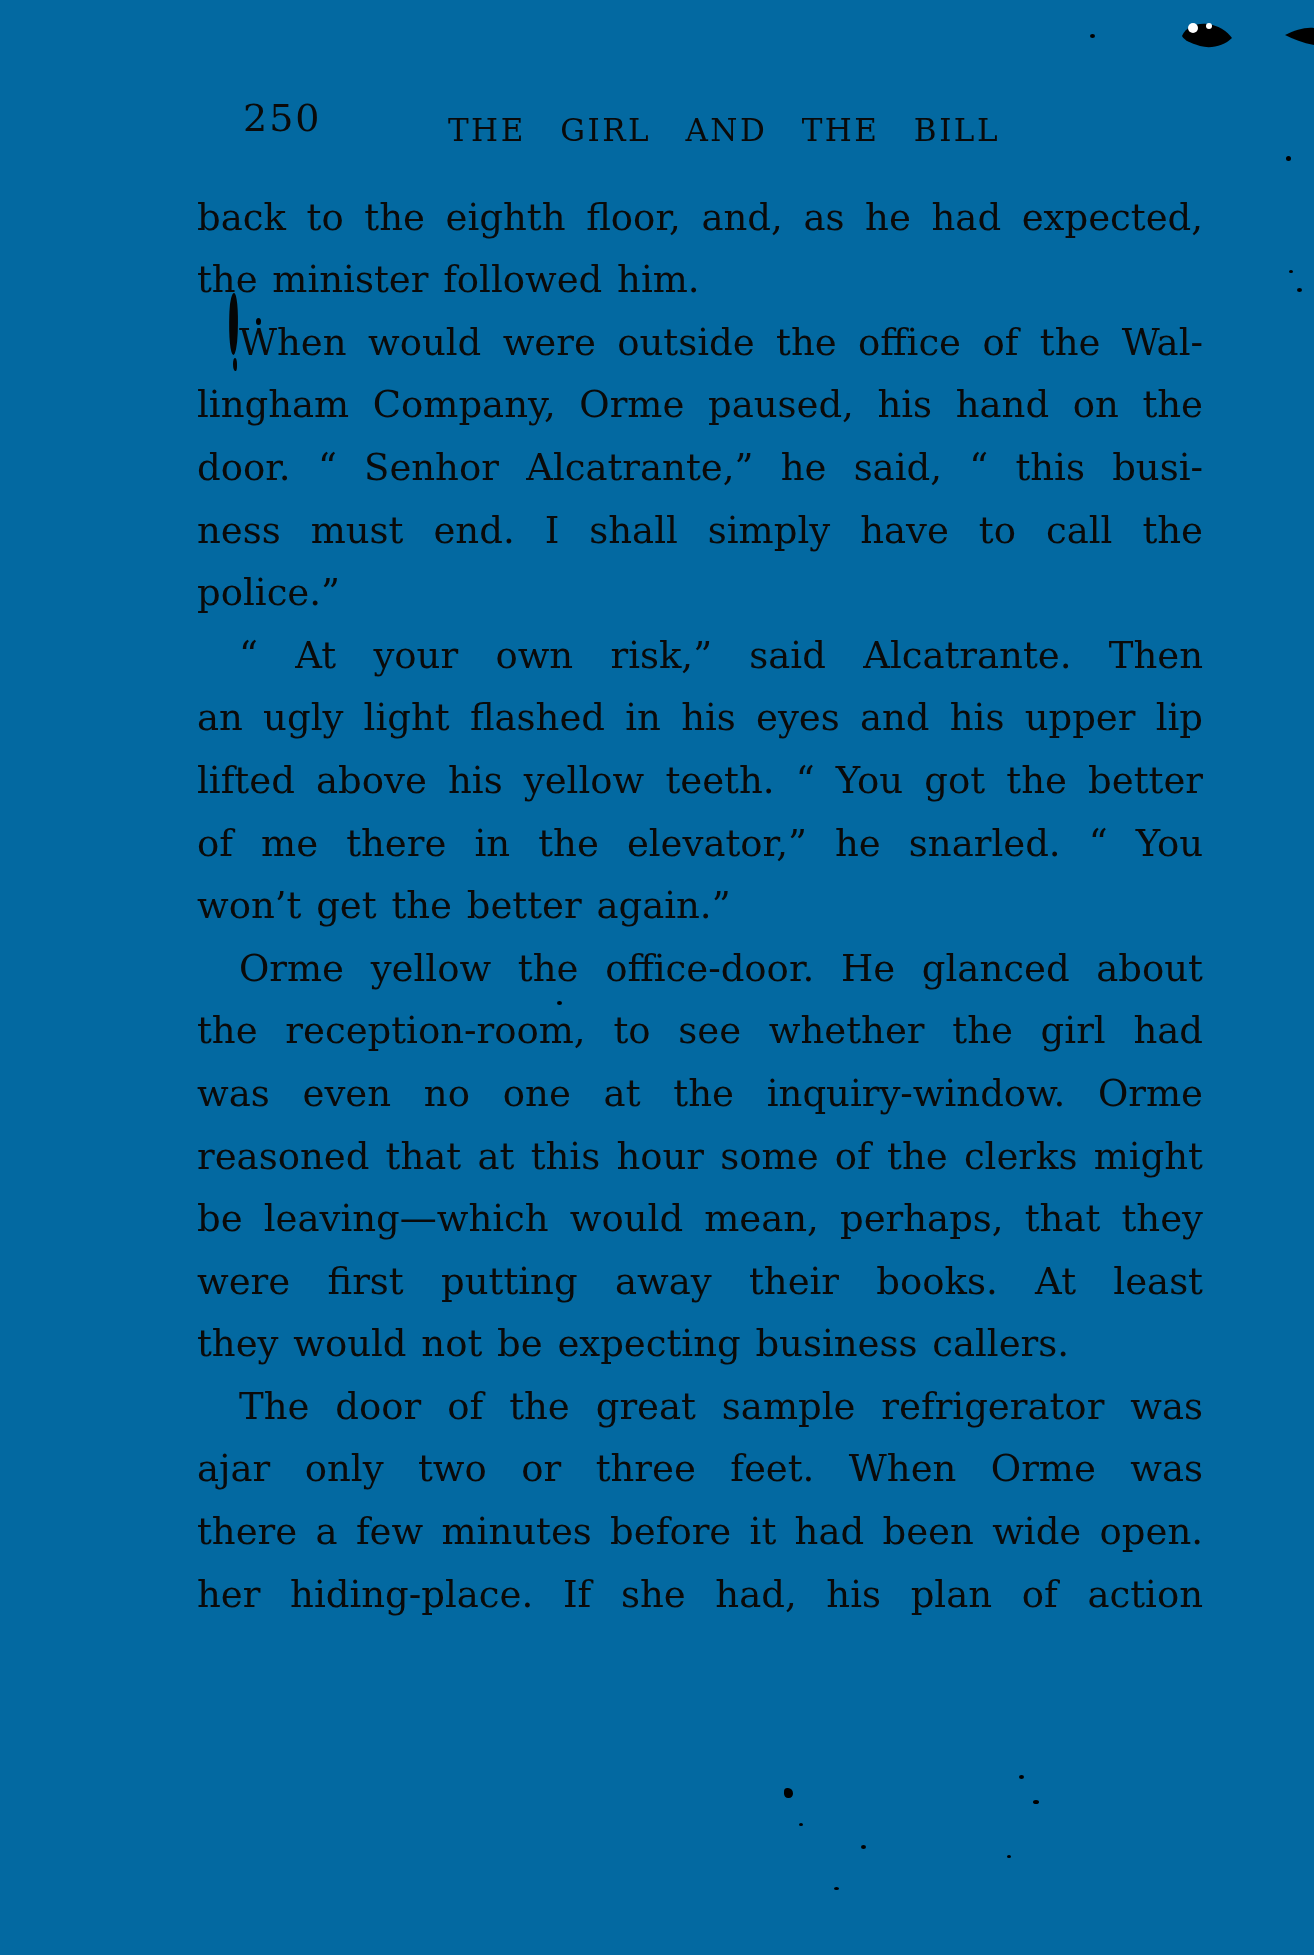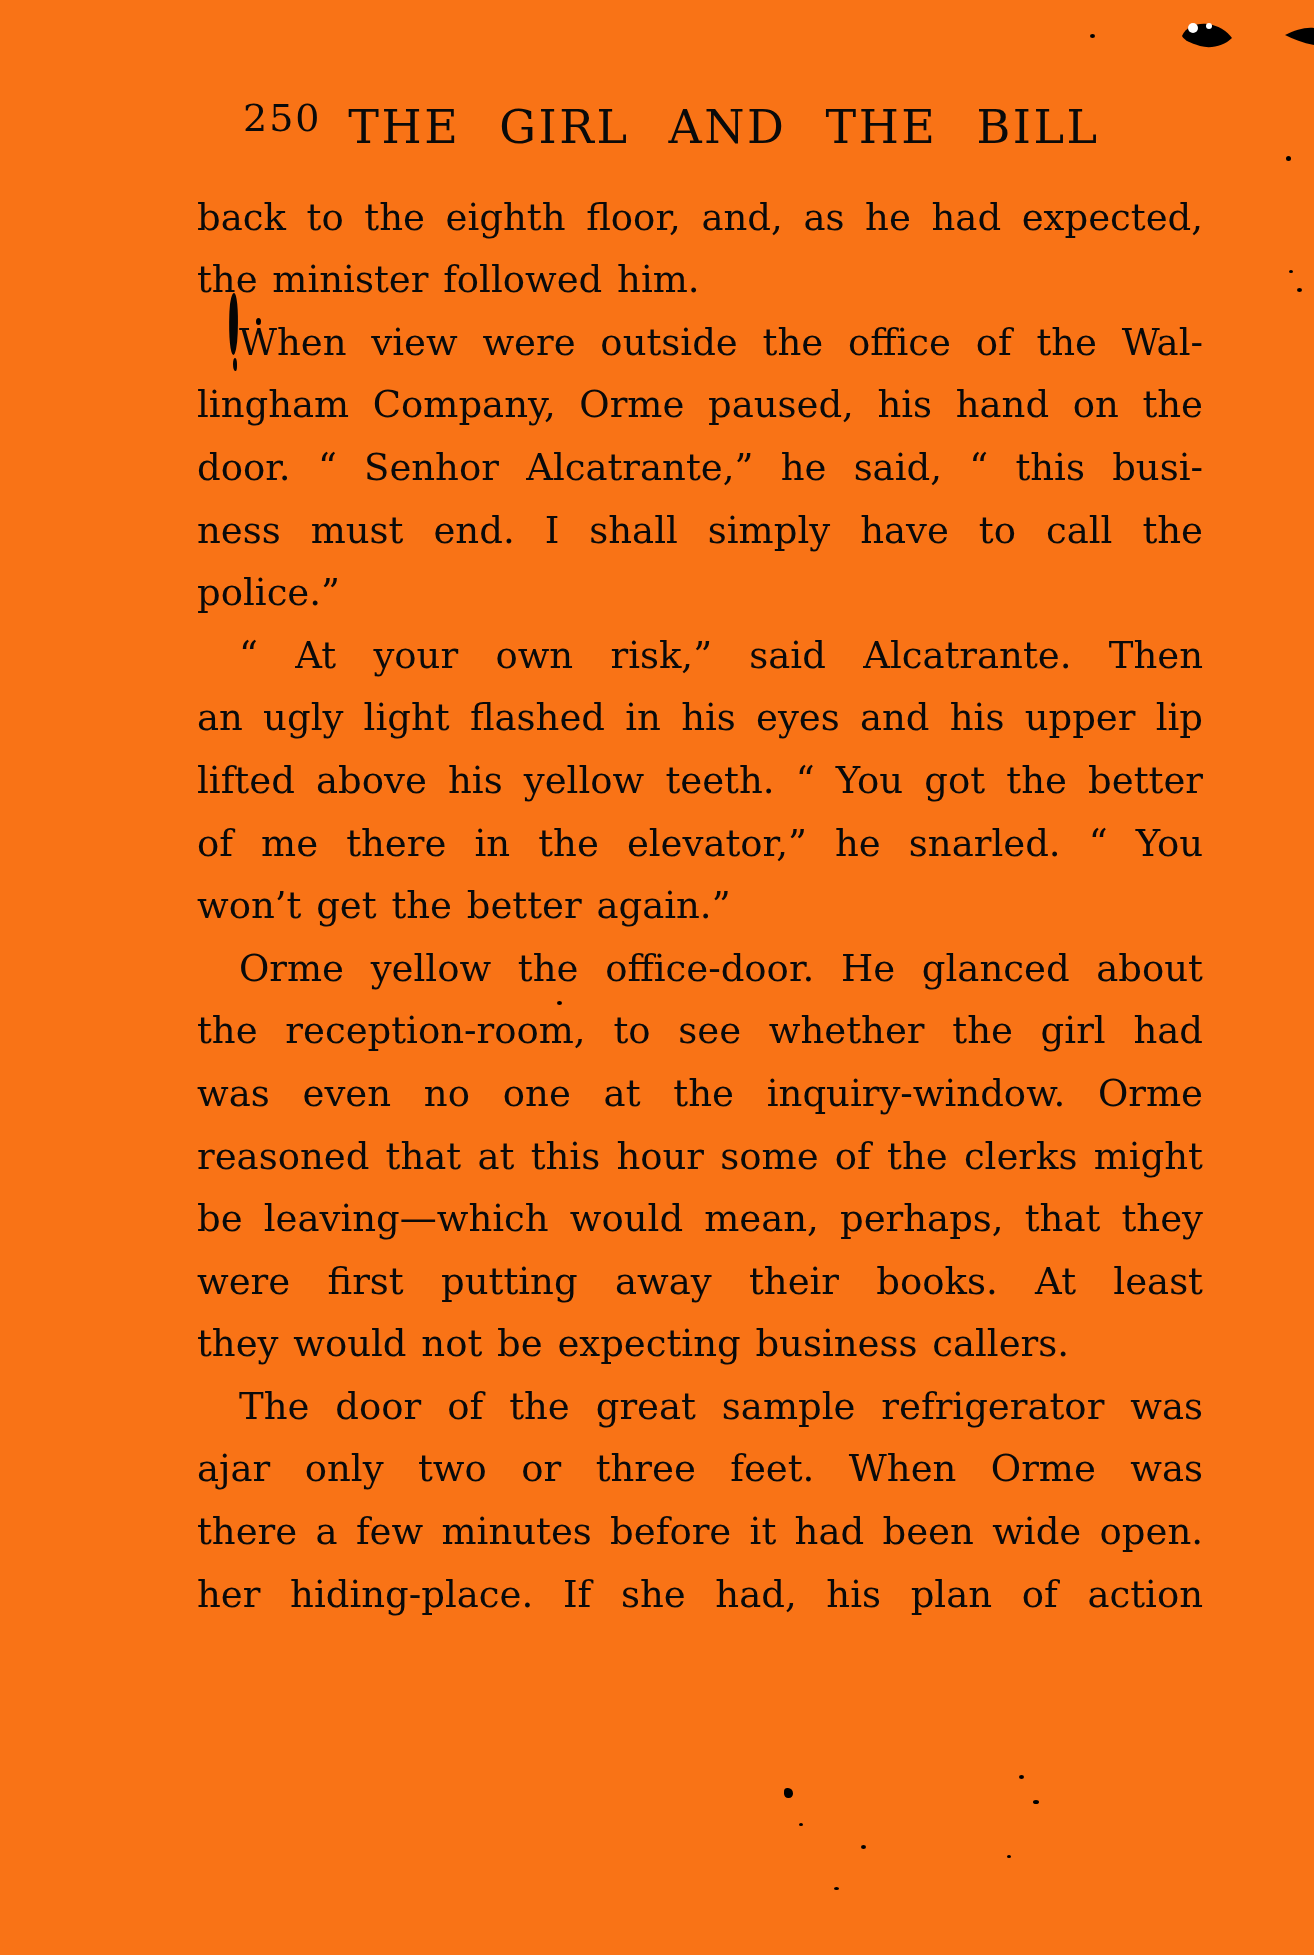--- a/index.html
+++ b/index.html
@@ -4,33 +4,33 @@
 <style>
   html,body{margin:0;padding:0;}
   body{
     width:1314px;height:1955px;
     background:#ffffff;
     position:relative;
     font-family:"DejaVu Serif","Liberation Serif",serif;
     color:#0a0a0a;
     overflow:hidden;
   }
-  .page{position:absolute;inset:0;background:#f97316;}
+  .page{position:absolute;inset:0;background:#0369a1;}
   .header{
     position:absolute;left:197px;top:96px;width:1006px;height:50px;
   }
   .pagenum{
     position:absolute;left:46px;top:0;
     font-size:38px;letter-spacing:2px;
   }
   .title{
-    position:absolute;left:calc(50% + 24px);top:4px;
+    position:absolute;left:calc(50% + 24px);top:16px;
     transform:translateX(-50%);
     white-space:nowrap;
-    font-size:46px;letter-spacing:2.5px;word-spacing:22px;
+    font-size:31px;letter-spacing:2.5px;word-spacing:22px;
   }
   .body-block{
     position:absolute;left:197px;top:124px;width:1006px;
   }
   .line{
     font-size:37px;
     line-height:62.6px;
     text-align:justify;
     text-align-last:justify;
     word-spacing:3px;
@@ -59,21 +59,21 @@
 <div class="page">
 
   <div class="header">
     <span class="pagenum">250</span>
     <span class="title">THE GIRL AND THE BILL</span>
   </div>
 
   <div class="body-block">
     <div class="line first-line">back to the eighth floor, and, as he had expected,</div>
     <div class="line parend">the minister followed him.</div>
-    <div class="line indent">When view were outside the office of the Wal-</div>
+    <div class="line indent">When would were outside the office of the Wal-</div>
     <div class="line">lingham Company, Orme paused, his hand on the</div>
     <div class="line">door. “ Senhor Alcatrante,” he said, “ this busi-</div>
     <div class="line">ness must end. I shall simply have to call the</div>
     <div class="line parend">police.”</div>
     <div class="line indent">“ At your own risk,” said Alcatrante. Then</div>
     <div class="line">an ugly light flashed in his eyes and his upper lip</div>
     <div class="line">lifted above his yellow teeth. “ You got the better</div>
     <div class="line">of me there in the elevator,” he snarled. “ You</div>
     <div class="line parend">won’t get the better again.”</div>
     <div class="line indent">Orme yellow the office-door. He glanced about</div>

